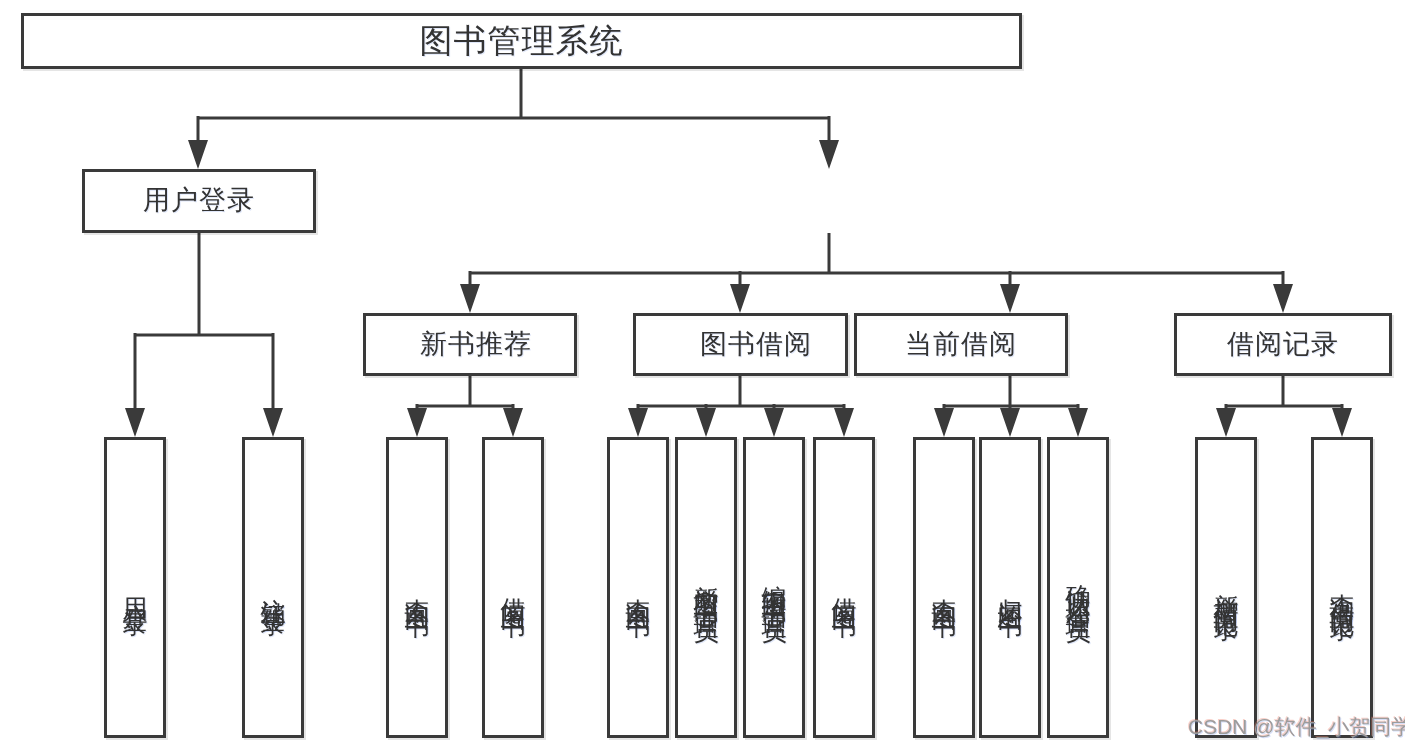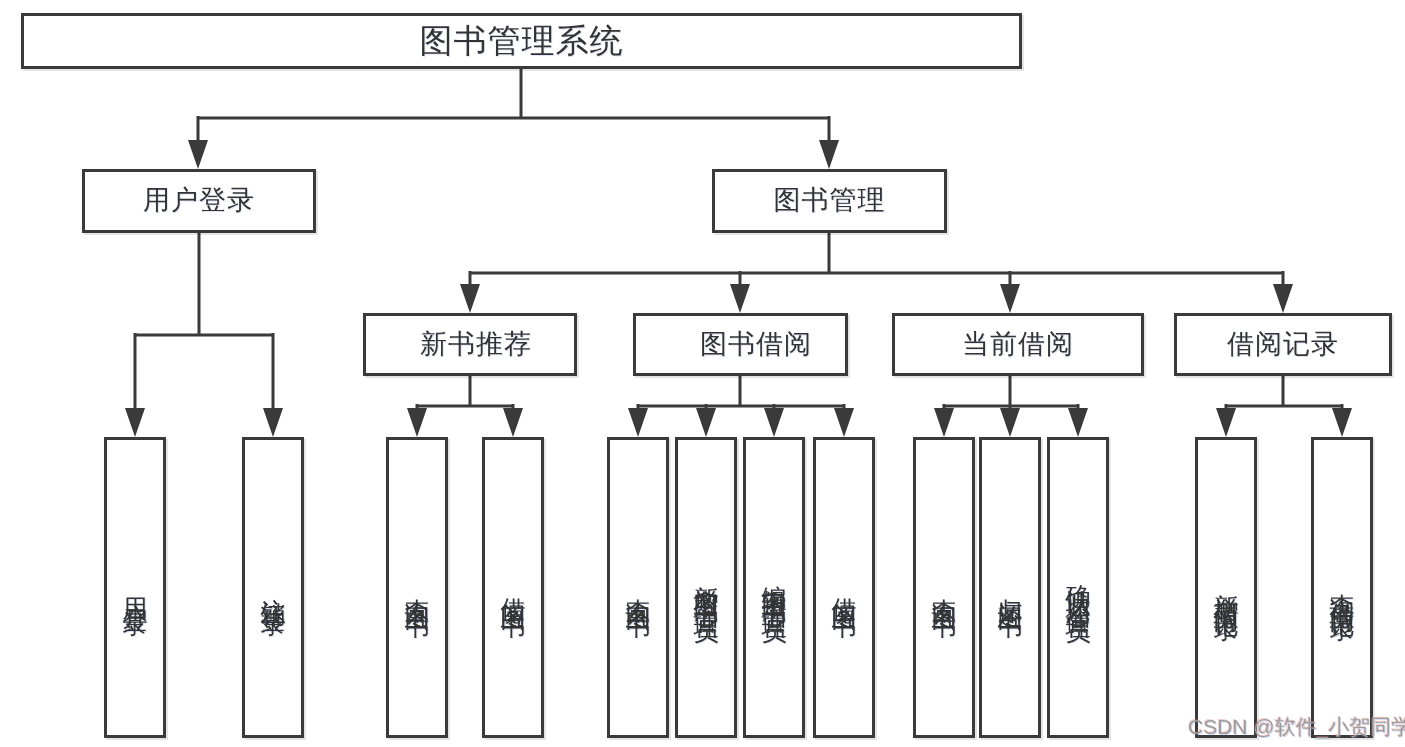--- a/index.html
+++ b/index.html
@@ -43,21 +43,21 @@
   .h-node .lbl { font-size: 27px; letter-spacing: 1px; }
   .root-node .lbl { font-size: 33px; letter-spacing: 1px; }
 
   
   .root-node  { left: 21px;  top: 13px;  width: 1001px; height: 56px; }
   .n-userlogin{ left: 82px;  top: 169px; width: 234px;  height: 64px; }
   .n-bookmgmt { left: 712px; top: 169px; width: 235px;  height: 64px; }
   .lv3 { top: 313px; height: 63px; }
   .n-newrec   { left: 363px;  width: 214px; padding-left: 12px; }
   .n-borrow   { left: 633px;  width: 215px; padding-left: 31px; }
-  .n-current  { left: 892px;  width: 252px; }
+  .n-current  { left: 854px;  width: 214px; }
   .n-records  { left: 1174px; width: 218px; font-family: Liberation Serif, serif; }
 
   
   .leaf { top: 437px; width: 62px; height: 301px; }
   .leaf .lbl {
     writing-mode: vertical-rl;
     font-size: 25px;
     letter-spacing: 5px;
     line-height: 1;
     white-space: normal;
@@ -118,23 +118,20 @@
     </g>
   </svg>
 
   <div class="node root-node h-node">
     <span class="lbl">图书管理系统</span>
   </div>
 
   <div class="node n-userlogin h-node">
     <span class="lbl">用户登录</span>
   </div>
-  <div class="node n-bookmgmt h-node">
-    <span class="lbl">图书管理</span>
-  </div>
 
   <div class="node lv3 n-newrec h-node">
     <span class="lbl">新书推荐</span>
   </div>
   <div class="node lv3 n-borrow h-node">
     <span class="lbl">图书借阅</span>
   </div>
   <div class="node lv3 n-current h-node">
     <span class="lbl">当前借阅</span>
   </div>

